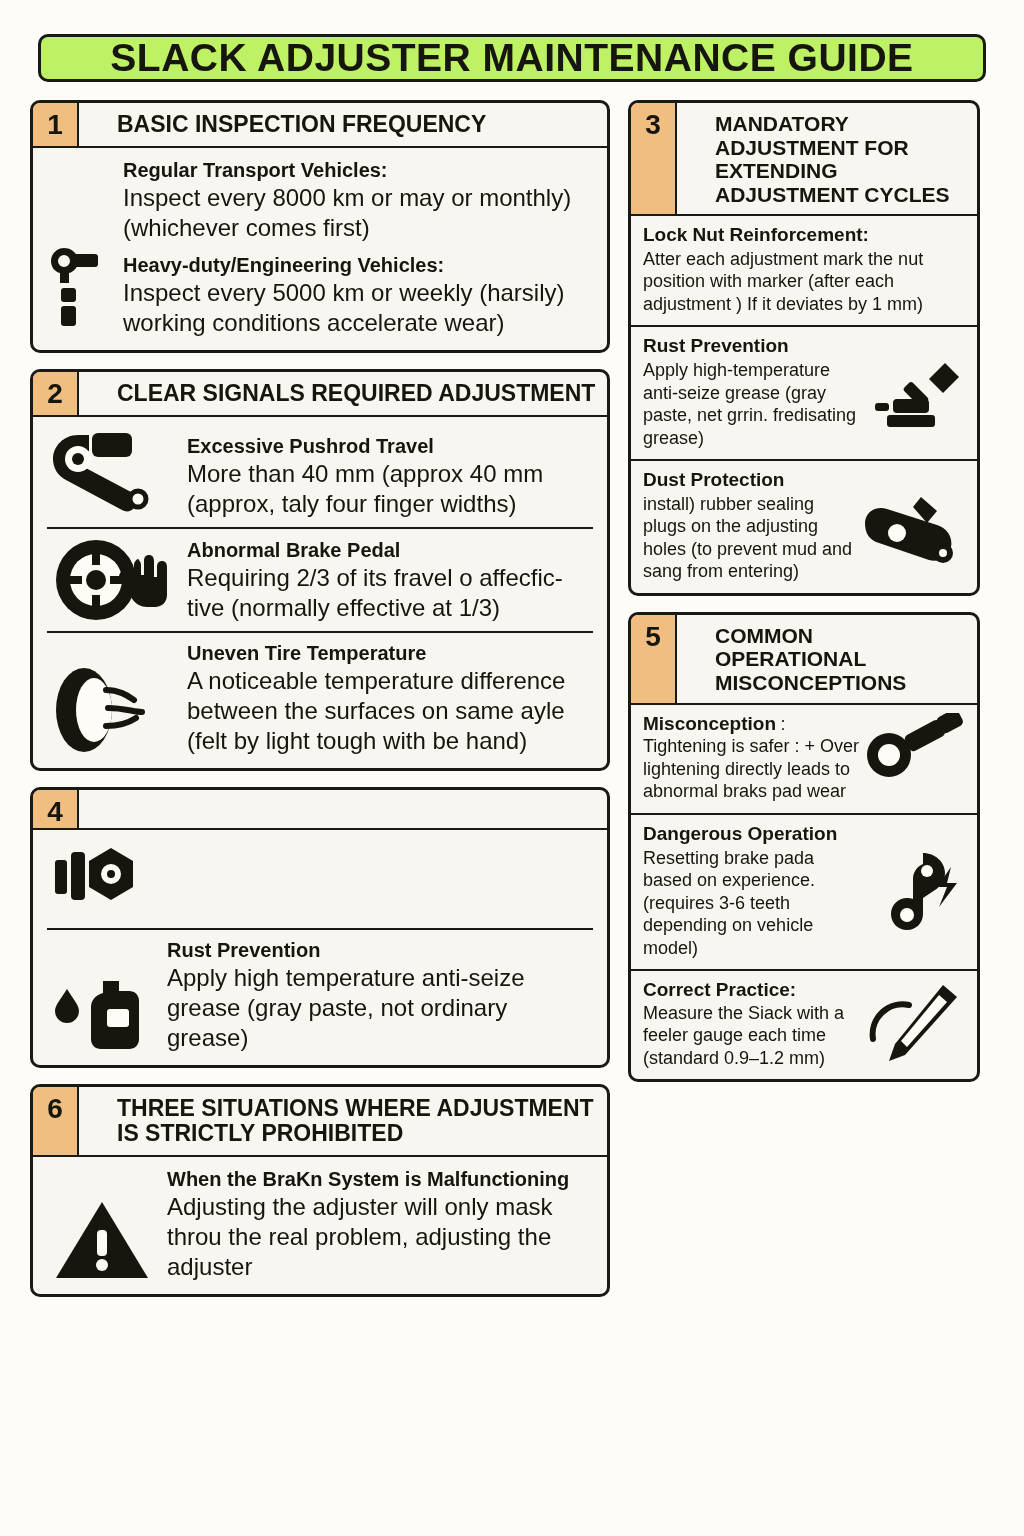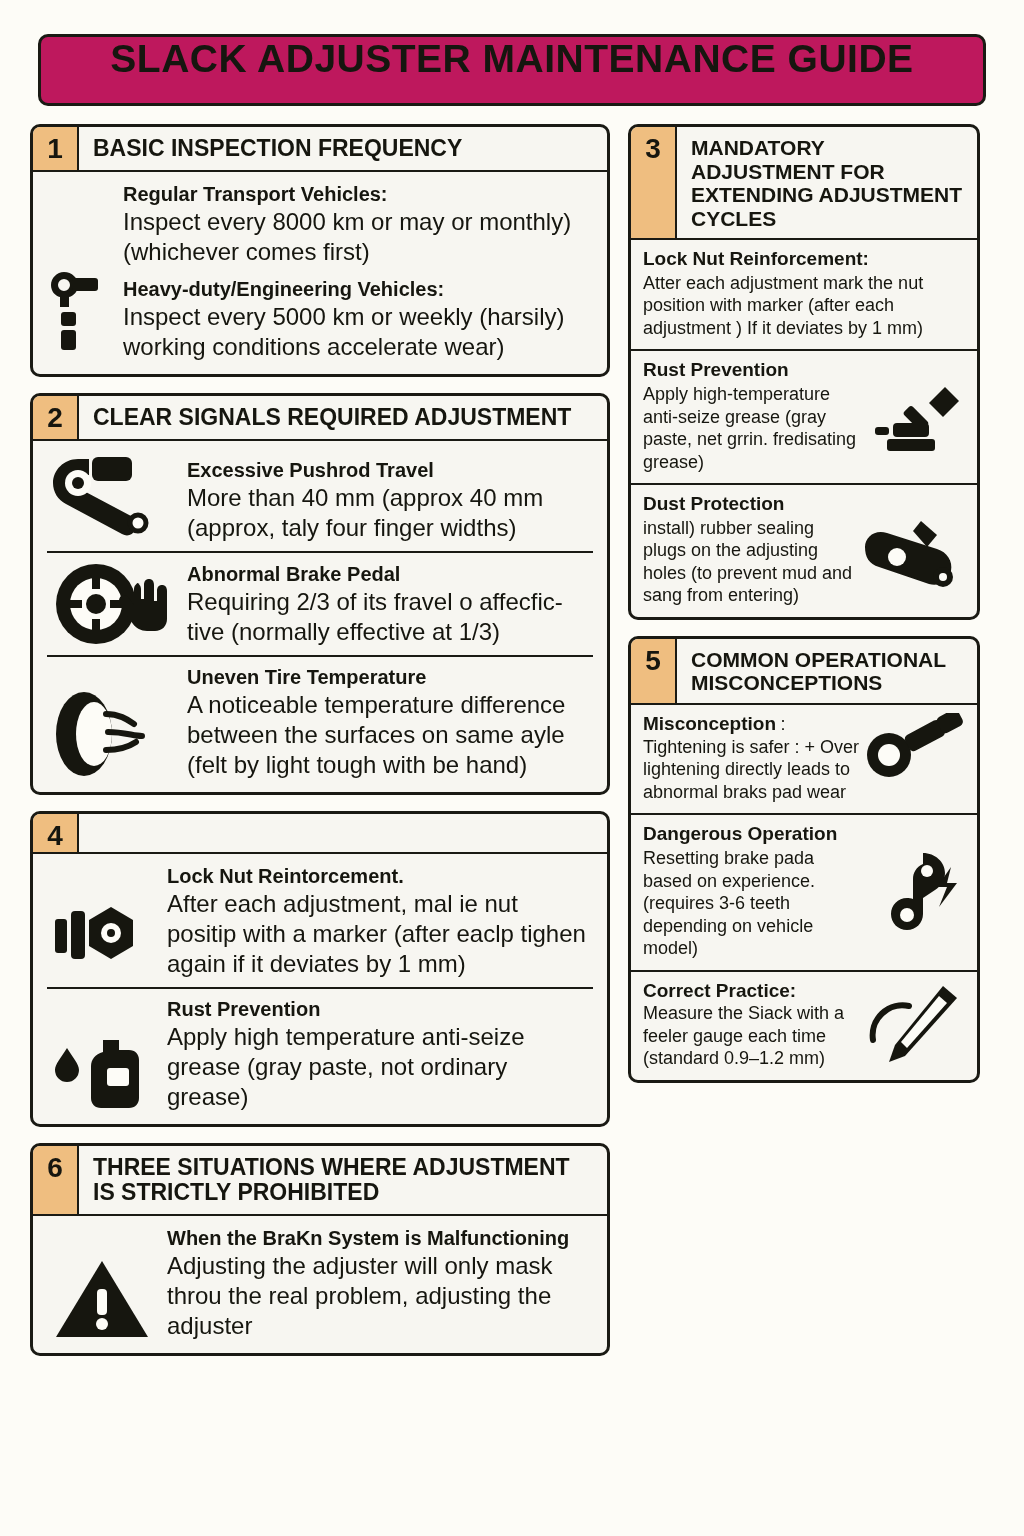--- a/index.html
+++ b/index.html
@@ -18,26 +18,26 @@
   .page {
     position: absolute;
     inset: 0;
     padding: 26px 30px 20px 30px;
     box-sizing: border-box;
     display: flex;
     flex-direction: column;
   }
   
   .title-bar {
-    background: #be185d;
+    background: #bef264;
     border: 3px solid #1a1a14;
     border-radius: 10px;
-    height: 72px;
-    display: flex;
-    align-items: flex-start;
+    height: 48px;
+    display: flex;
+    align-items: center;
     justify-content: center;
     margin: 8px 8px 18px 8px;
     box-sizing: border-box;
   }
   .title-bar h1 {
     margin: 0;
     font-size: 39px;
     font-weight: bold;
     letter-spacing: 0.5px;
     text-align: center;
@@ -75,20 +75,21 @@
     padding-top: 6px;
     border-right: 2px solid #1a1a14;
     box-sizing: border-box;
   }
   .head-title {
     padding: 9px 10px 8px 14px;
     font-size: 23px;
     font-weight: bold;
     line-height: 1.12;
     flex: 1;
+    margin-left: 24px;
   }
   .head-title.small { font-size: 21px; }
 
   .body { padding: 10px 14px 12px 14px; }
   .row {
     display: flex;
     align-items: flex-end;
     gap: 10px;
   }
   .row + .row { border-top: 2px solid #1a1a14; margin-top: 8px; padding-top: 8px; }
@@ -220,24 +221,20 @@
           <div class="row" style="border:0;margin:0;padding:0;">
             <div class="icon" style="width:110px;">
               <svg width="106" height="80" viewBox="0 0 106 80">
                 <rect x="6" y="20" width="12" height="34" rx="3" fill="#16160f"></rect>
                 <rect x="22" y="12" width="14" height="48" rx="4" fill="#16160f"></rect>
                 <path fill="#16160f" d="M62 8l22 13v26L62 60 40 47V21z"></path>
                 <circle cx="62" cy="34" r="10" fill="#fdfcf7"></circle>
                 <circle cx="62" cy="34" r="4" fill="#16160f"></circle>
               </svg>
             </div>
-            <div class="text-col">
-              <div class="sub">Lock Nut Reintorcement.</div>
-              <div class="txt">After each adjustment, mal ie nut positip with a marker (after eaclp tighen again if it deviates by 1 mm)</div>
-            </div>
           </div>
 
           <div class="row">
             <div class="icon" style="width:110px;">
               <svg width="106" height="78" viewBox="0 0 106 78">
                 <path fill="#16160f" d="M18 14c-6 10-12 16-12 22a12 12 0 1024 0c0-6-6-12-12-22z"></path>
                 <path fill="#16160f" d="M54 6h16v10h10c6 0 10 4 10 10v38c0 6-4 10-10 10H52c-6 0-10-4-10-10V32c0-6 4-12 12-14V6z"></path>
                 <rect x="58" y="34" width="22" height="18" rx="3" fill="#fdfcf7"></rect>
               </svg>
             </div>

